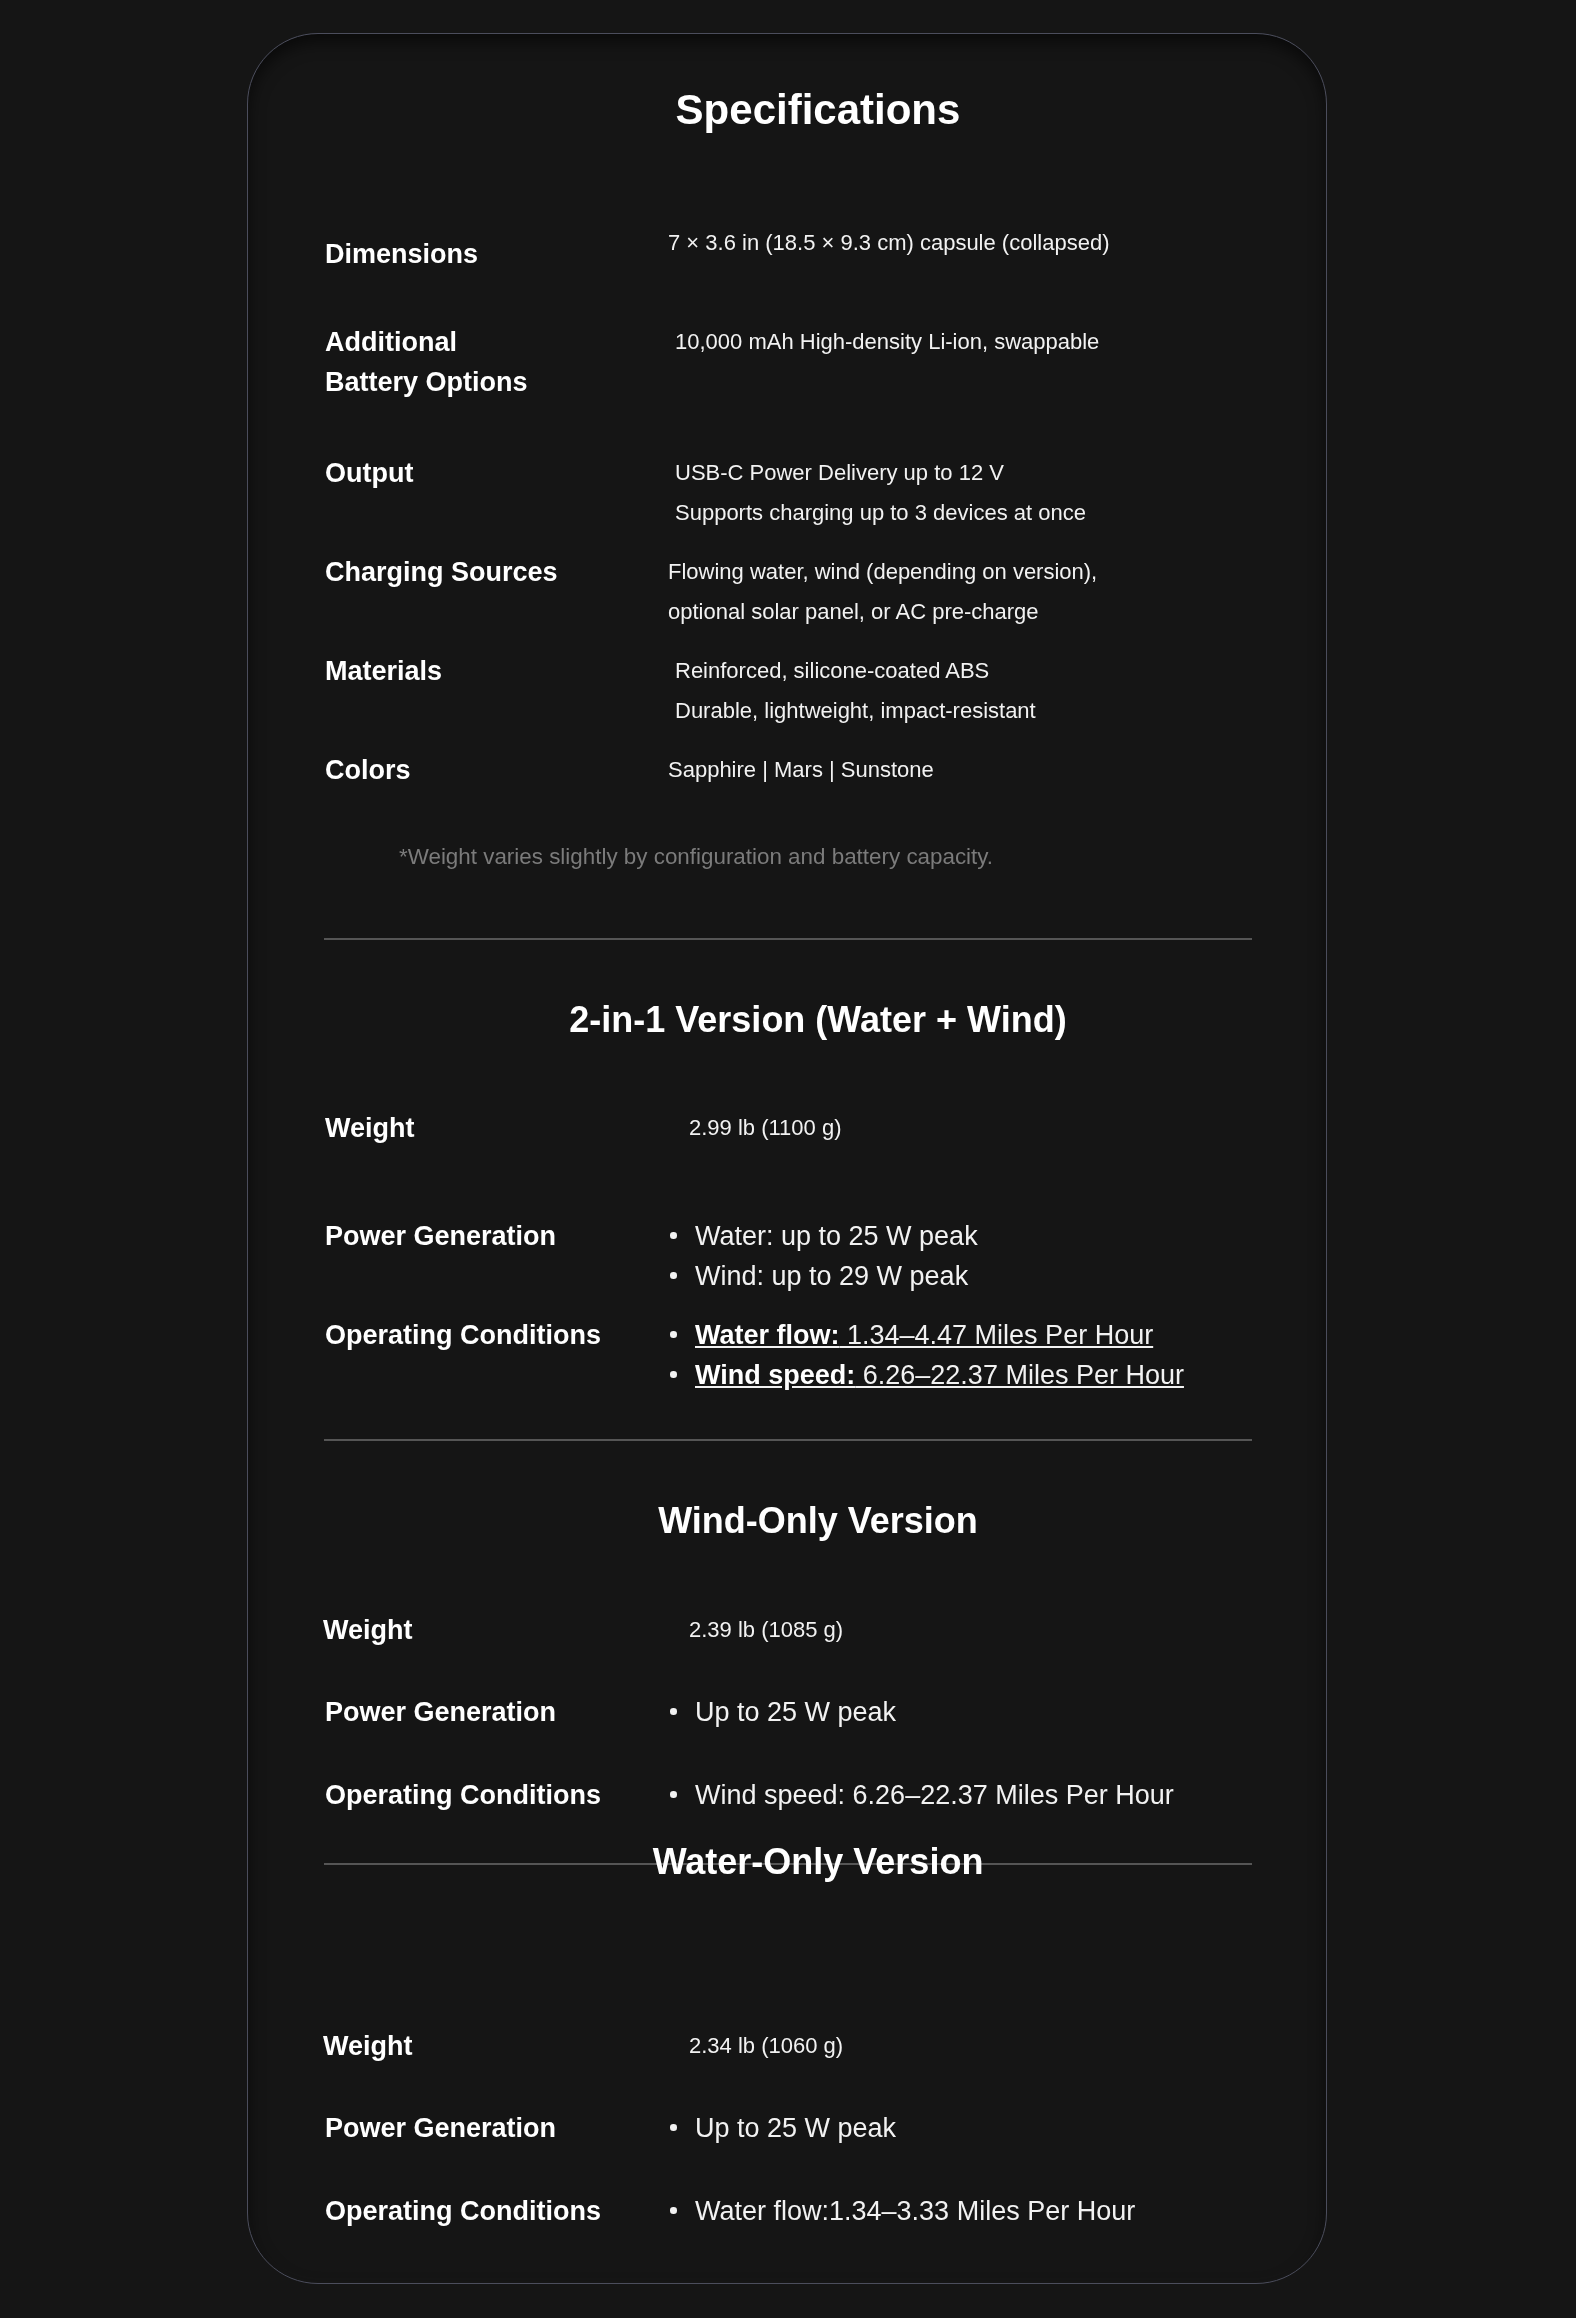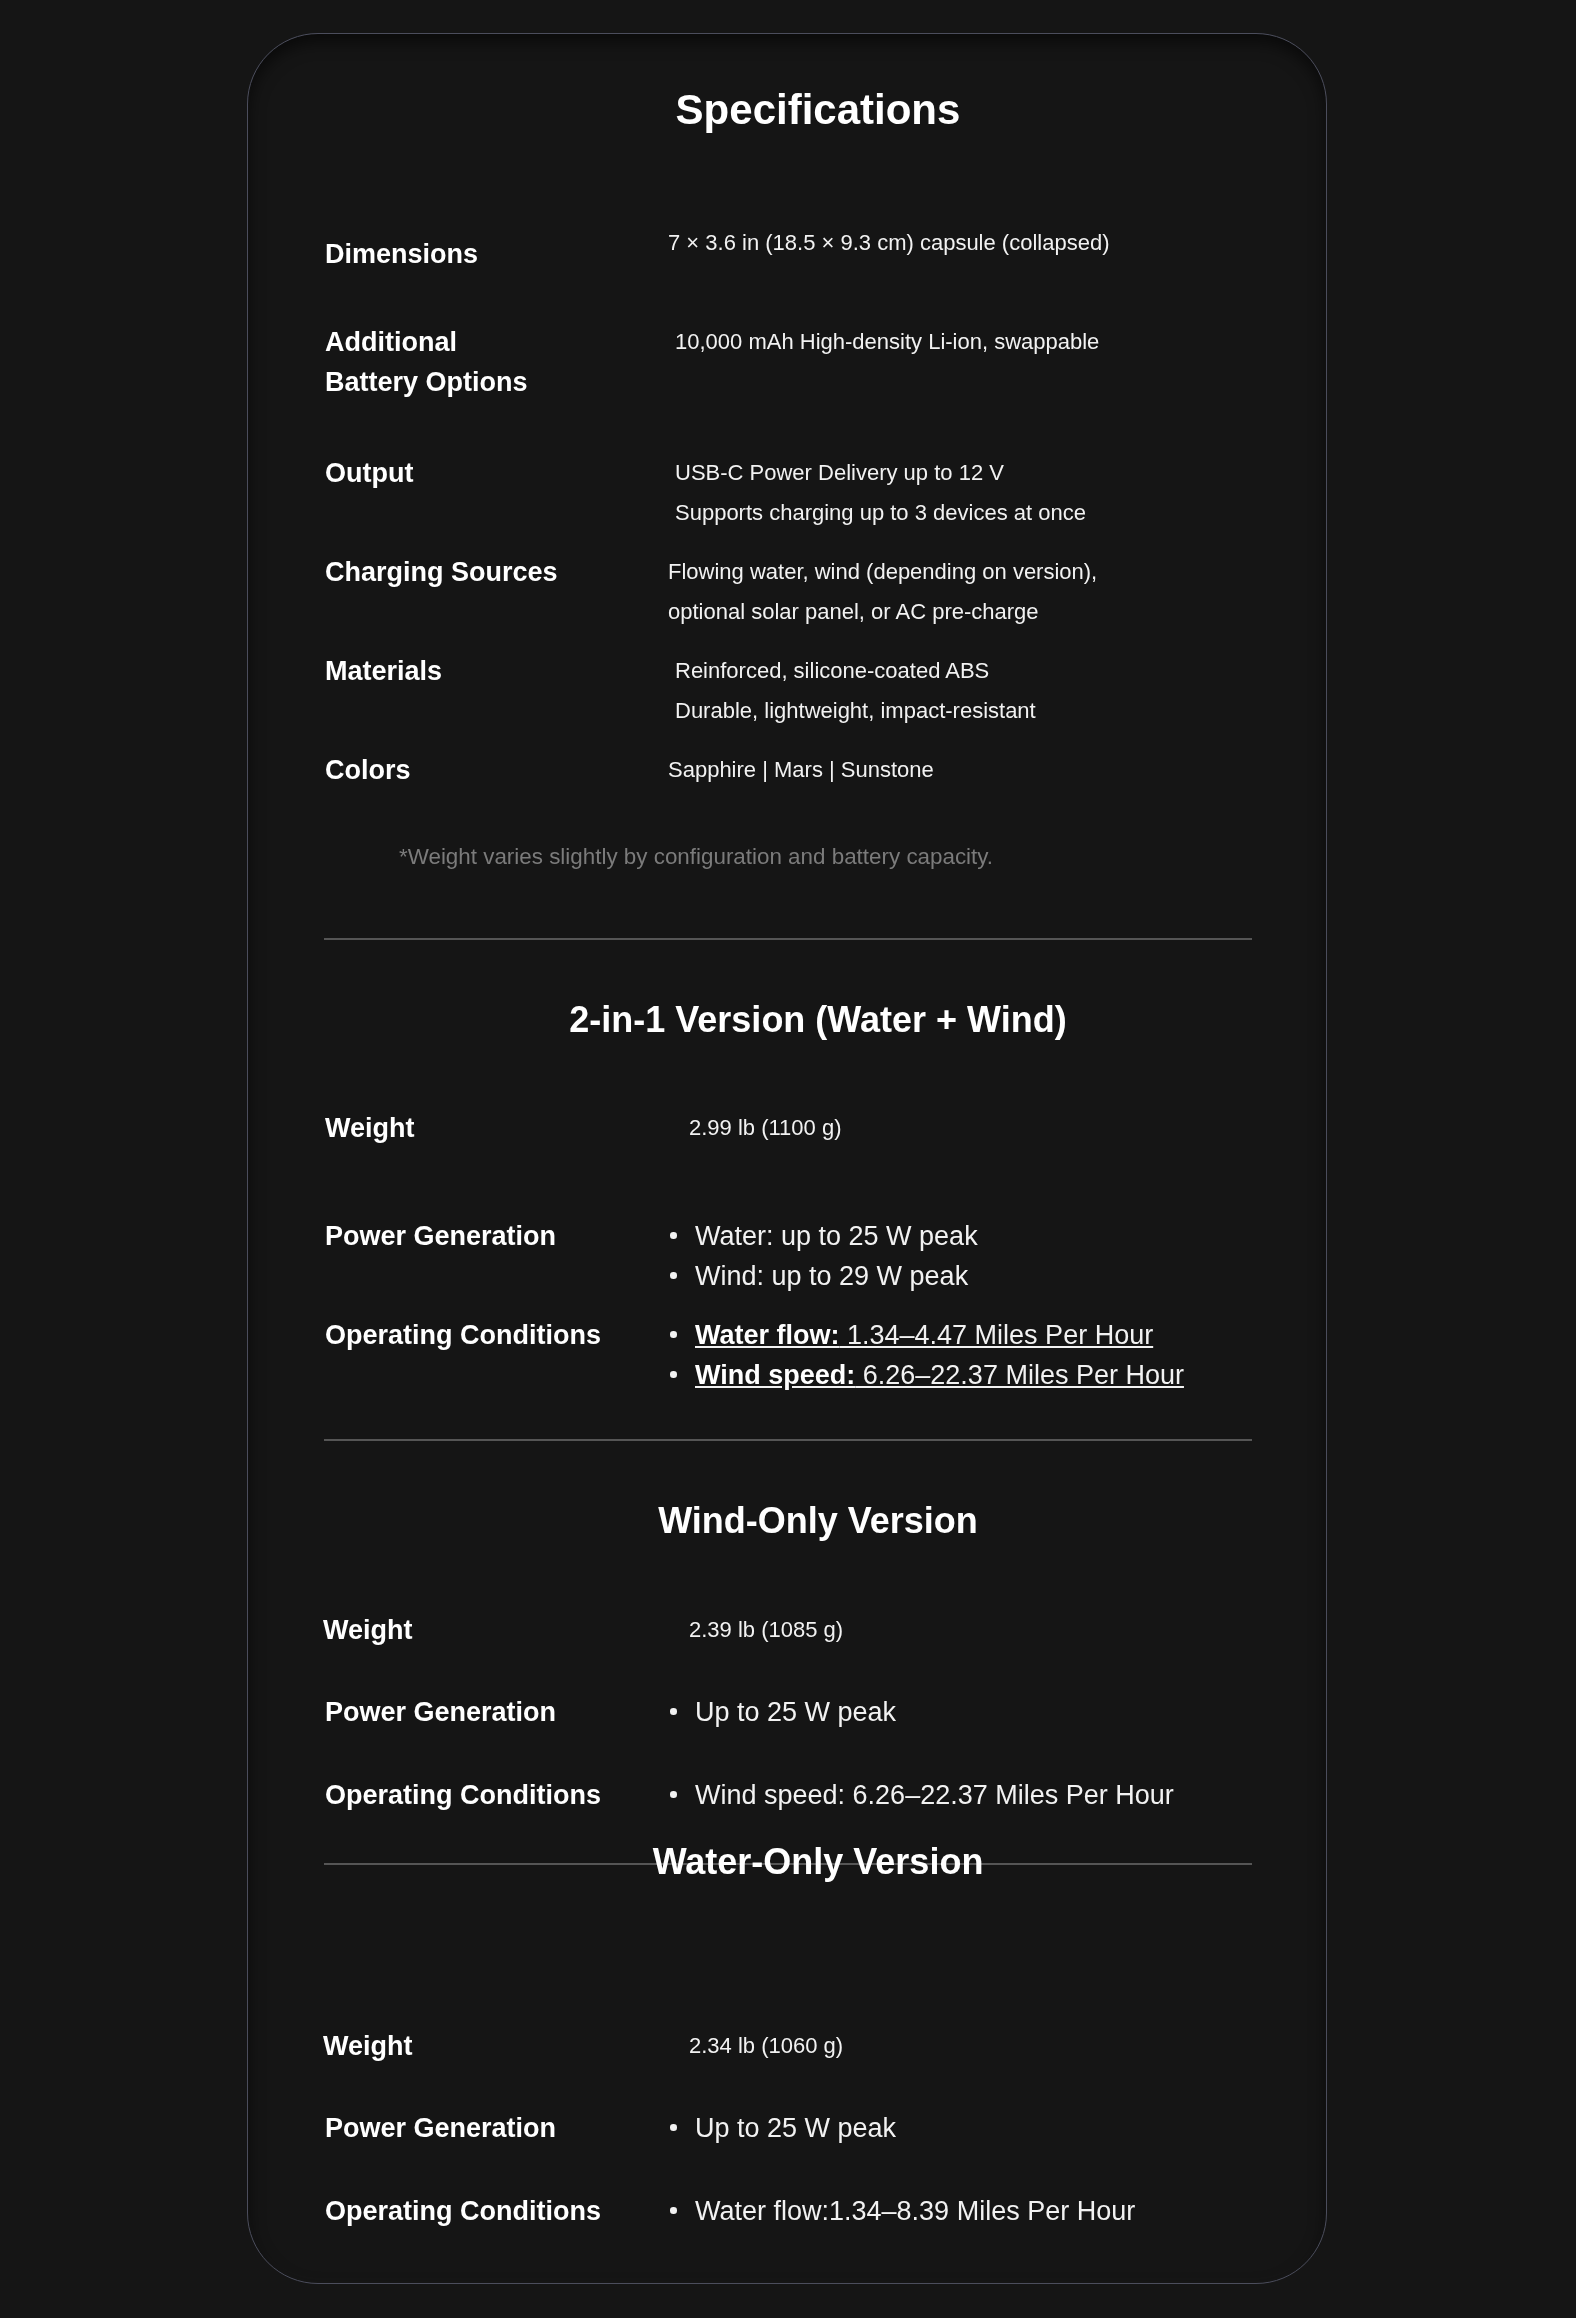--- a/index.html
+++ b/index.html
@@ -186,15 +186,15 @@
 <div class="label" style="top:2026px; left:323px;">Weight</div>
 <div class="value" style="left:689px; top:2026px;">2.34 lb (1060 g)</div>
 
 <div class="label" style="top:2108px;">Power Generation</div>
 <ul class="bullets" style="top:2108px;">
   <li><span class="dot"></span><span>Up to 25 W peak</span></li>
 </ul>
 
 <div class="label" style="top:2191px;">Operating Conditions</div>
 <ul class="bullets" style="top:2191px;">
-  <li><span class="dot"></span><span>Water flow:1.34–8.39 Miles Per Hour</span></li>
+  <li><span class="dot"></span><span>Water flow:1.34–3.33 Miles Per Hour</span></li>
 </ul>
 
 
 </body></html>

